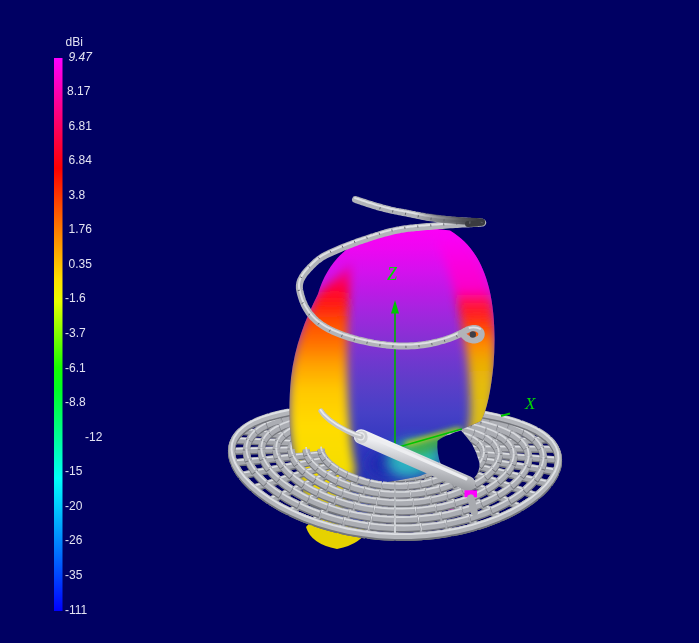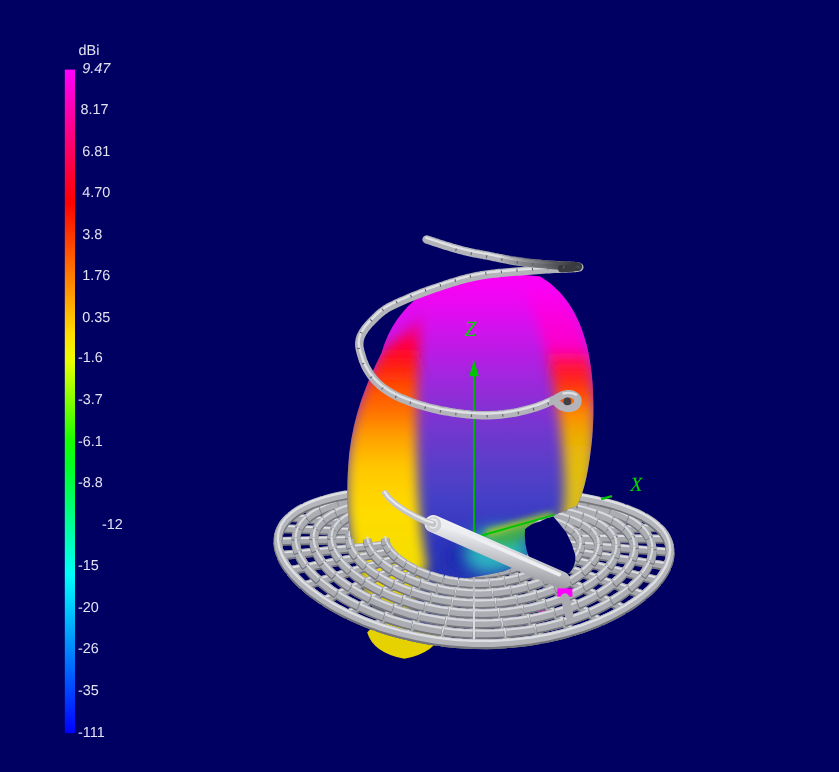--- a/index.html
+++ b/index.html
@@ -201,21 +201,21 @@
 <path d="M481.5,222.2 L477,223.4 L468,223.9" stroke="#3A3B40" stroke-width="6" fill="none" stroke-linecap="round"></path>
 <path d="M380.3 207.2 L379.7 209.3 M392.9 210.3 L392.5 212.4 M405.7 212.7 L405.3 214.9 M418.5 215.3 L418.0 217.4 M431.2 217.6 L430.9 219.8 M444.1 219.2 L443.9 221.4 M457.1 220.3 L456.9 222.5 M470.0 221.1 L469.9 223.3 M482.8 222.8 L480.7 222.1 M469.8 224.0 L469.7 221.8 M456.8 224.6 L456.7 222.4 M443.8 225.5 L443.7 223.3 M430.9 226.5 L430.7 224.3 M417.9 227.6 L417.7 225.4 M405.0 229.0 L404.7 226.8 M392.2 231.4 L391.8 229.3 M379.7 234.8 L379.1 232.7 M367.3 238.8 L366.7 236.7 M355.0 243.0 L354.3 240.9 M342.9 247.7 L342.1 245.6 M331.0 252.8 L330.1 250.8 M319.7 259.0 L318.3 257.3 M310.1 267.7 L308.5 266.2 M302.1 277.8 L300.2 276.8 M299.9 290.2 L297.7 290.6 M303.6 302.6 L301.6 303.5 M310.1 313.8 L308.4 315.1 M319.3 322.9 L317.9 324.6 M330.3 329.7 L329.3 331.6 M342.3 334.7 L341.5 336.8 M354.6 338.7 L354.0 340.8 M367.3 341.7 L366.8 343.8 M380.0 343.9 L379.8 346.1 M393.0 345.3 L392.8 347.5 M405.9 345.8 L406.0 348.0 M418.9 345.0 L419.1 347.2 M431.7 343.0 L432.1 345.2 M444.3 339.8 L444.9 341.9 M456.4 335.3 L457.3 337.3" stroke="#5E5F65" stroke-width="0.9" fill="none"></path>
 
 <text x="387" y="280" font-family="Liberation Serif" font-style="italic" font-size="18" fill="#00D800">Z</text>
 <text x="525" y="409" font-family="Liberation Serif" font-style="italic" font-size="17" fill="#00D800">X</text>
 </svg>
 <div class="lbl" style="left:65.5px;top:37px;">dBi</div>
 <div class="lbl" style="left:68.5px;top:51.5px;font-style:italic;">9.47</div>
 <div class="lbl" style="left:67px;top:86.1px;">8.17</div>
 <div class="lbl" style="left:68.5px;top:120.6px;">6.81</div>
-<div class="lbl" style="left:68.5px;top:155.2px;">4.70</div>
+<div class="lbl" style="left:68.5px;top:155.2px;">6.84</div>
 <div class="lbl" style="left:68.5px;top:189.7px;">3.8</div>
 <div class="lbl" style="left:68.5px;top:224.3px;">1.76</div>
 <div class="lbl" style="left:68.5px;top:258.9px;text-align:center;">0.35</div>
 <div class="lbl" style="left:65.0px;top:293.4px;">-1.6</div>
 <div class="lbl" style="left:65.0px;top:328.0px;">-3.7</div>
 <div class="lbl" style="left:65.0px;top:362.5px;">-6.1</div>
 <div class="lbl" style="left:65.0px;top:397.1px;">-8.8</div>
 <div class="lbl" style="left:65.0px;top:431.7px;margin-left:20px;">-12</div>
 <div class="lbl" style="left:65.0px;top:466.2px;">-15</div>
 <div class="lbl" style="left:65.0px;top:500.8px;">-20</div>

